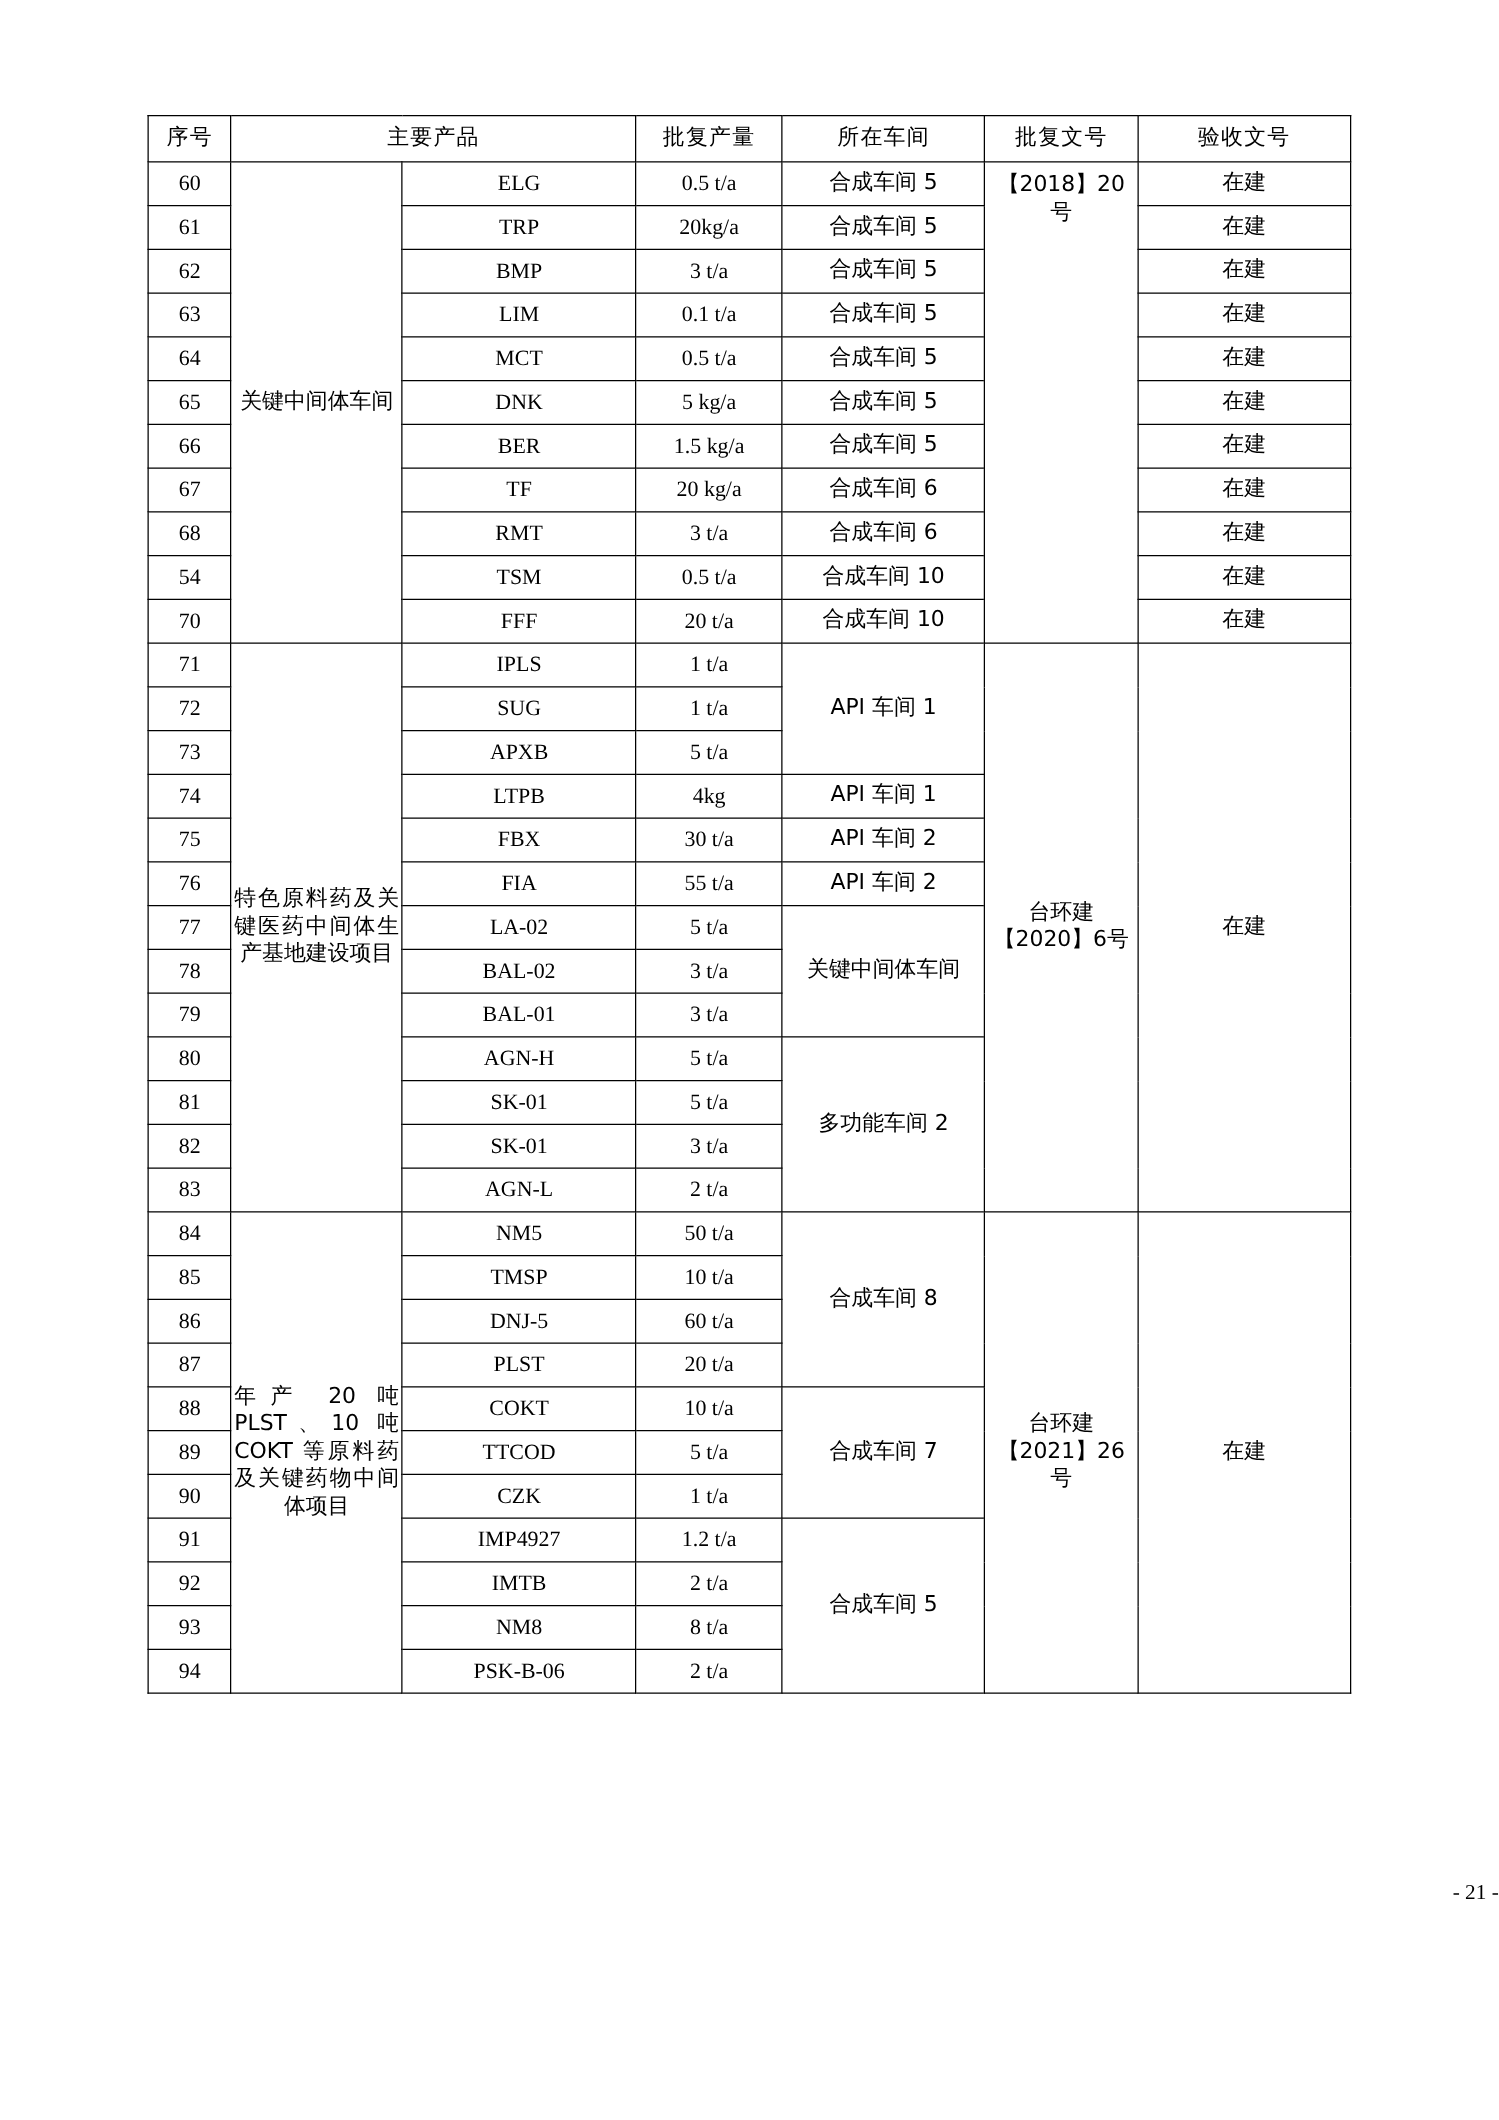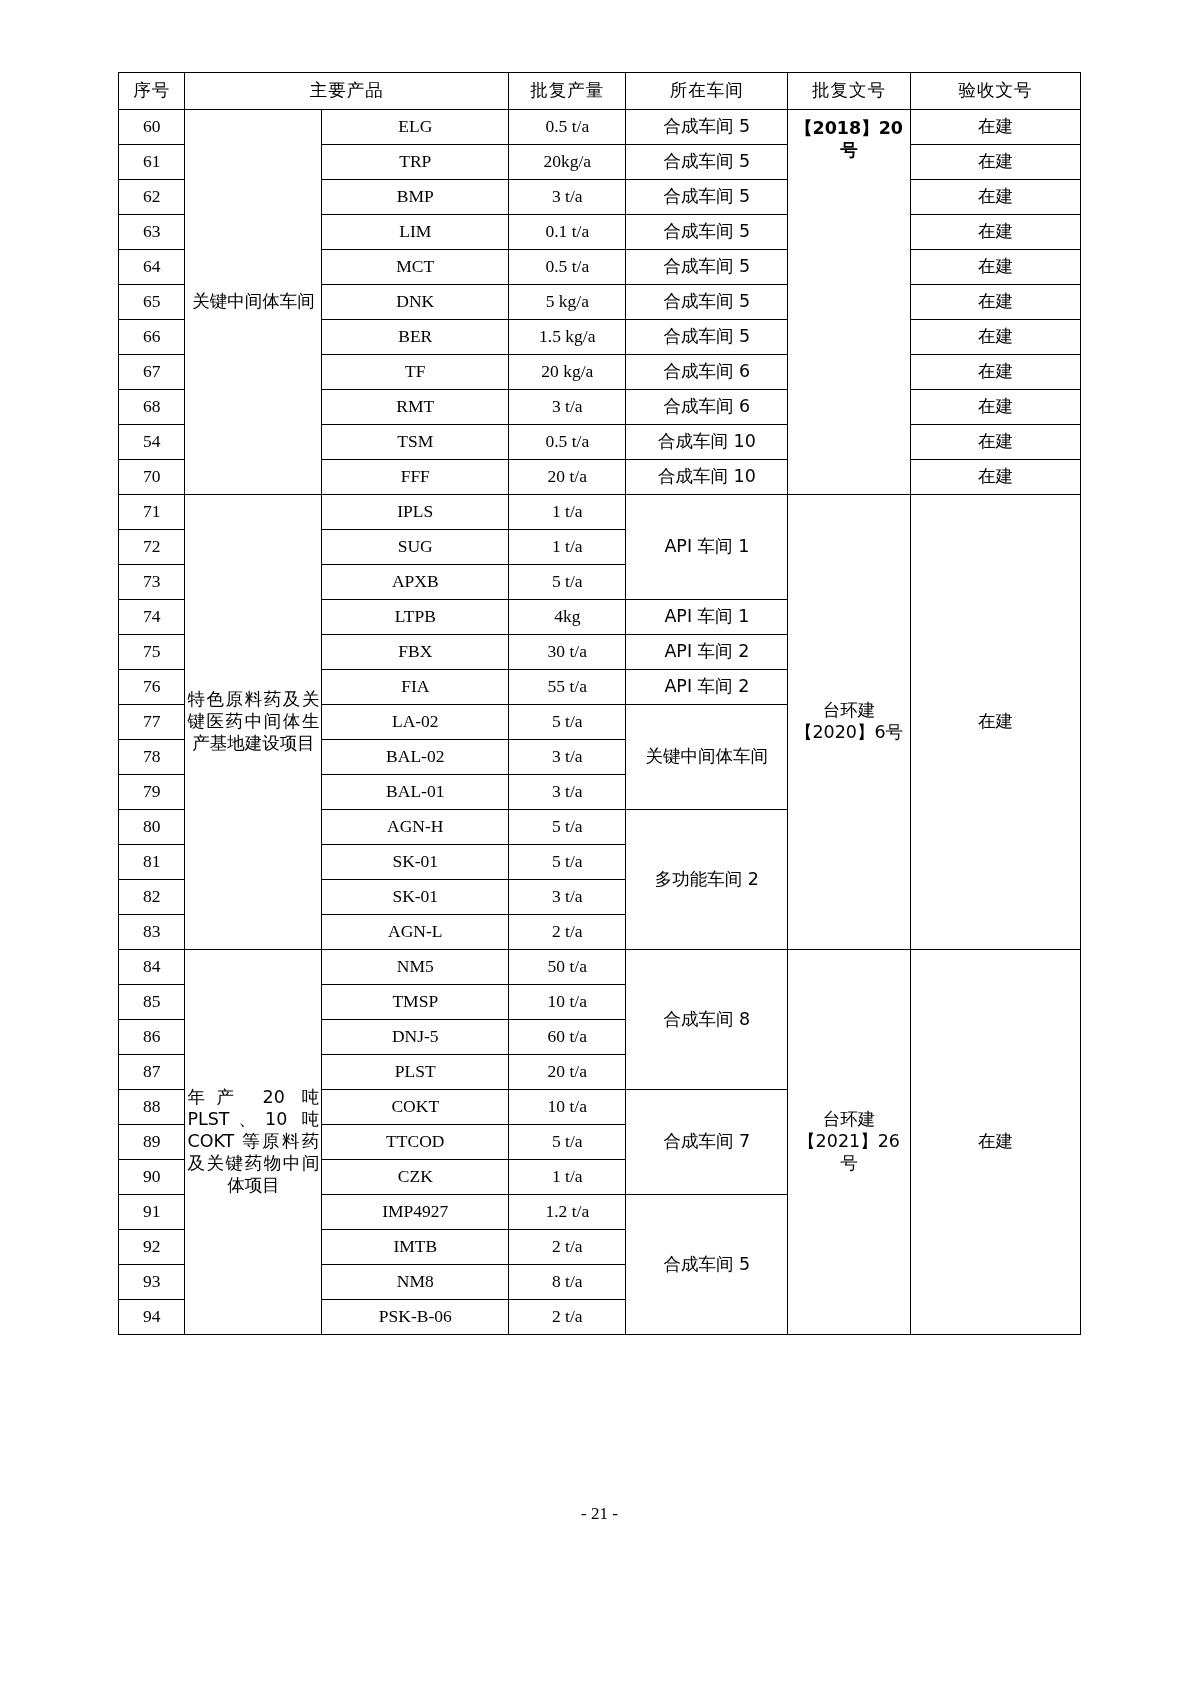--- a/index.html
+++ b/index.html
@@ -11,21 +11,21 @@
     width: 1199px;
     height: 1696px;
     font-family: "Liberation Serif", "DejaVu Serif", serif;
     color: #000000;
     position: relative;
   }
   .page {
     box-sizing: border-box;
     width: 1199px;
     height: 1696px;
-    padding: 72px 118px 0 118px;
+    padding: 92px 118px 0 118px;
     position: relative;
   }
   table.doc-table {
     border-collapse: collapse;
     width: 963px;
     table-layout: fixed;
   }
   table.doc-table td, table.doc-table th {
     border: 1px solid #000000;
     font-weight: normal;
@@ -68,21 +68,21 @@
     text-align-last: center;
   }
   .multi-line {
     line-height: 1.9;
   }
   .footer {
     position: absolute;
     left: 0;
     right: 0;
     bottom: 172px;
-    text-align: center;
+    text-align: right;
     font-size: 17px;
     font-family: "Liberation Serif", serif;
   }
 </style>
 </head>
 <body>
 
 <div class="page">
 
   <table class="doc-table">
@@ -106,21 +106,21 @@
       </tr>
     </thead>
     <tbody>
 
       <tr>
         <td>60</td>
         <td class="project-cell" rowspan="11">关键中间体车间</td>
         <td>ELG</td>
         <td>0.5 t/a</td>
         <td class="cell-cn">合成车间 5</td>
-        <td class="cell-cn multi-line" rowspan="11" style="vertical-align:top;padding-top:8px;font-weight:bold;">【2018】20号</td>
+        <td class="cell-cn multi-line" rowspan="11" style="vertical-align:top;padding-top:8px;">【2018】20号</td>
         <td class="cell-cn">在建</td>
       </tr>
       <tr>
         <td>61</td>
         <td>TRP</td>
         <td>20kg/a</td>
         <td class="cell-cn">合成车间 5</td>
         <td class="cell-cn">在建</td>
       </tr>
       <tr>

